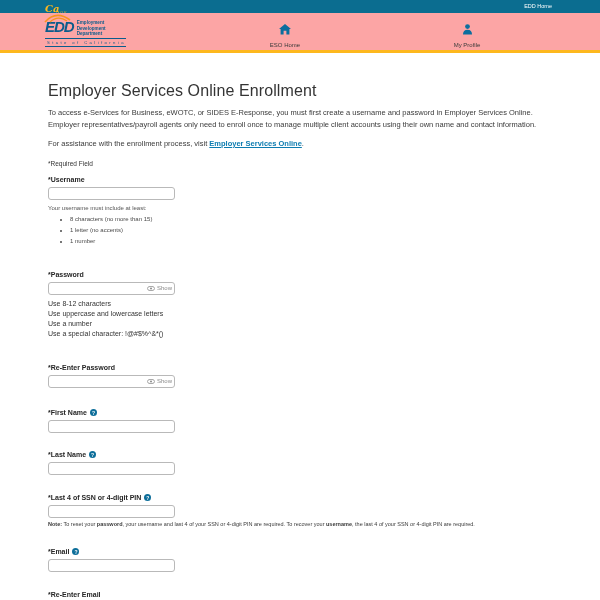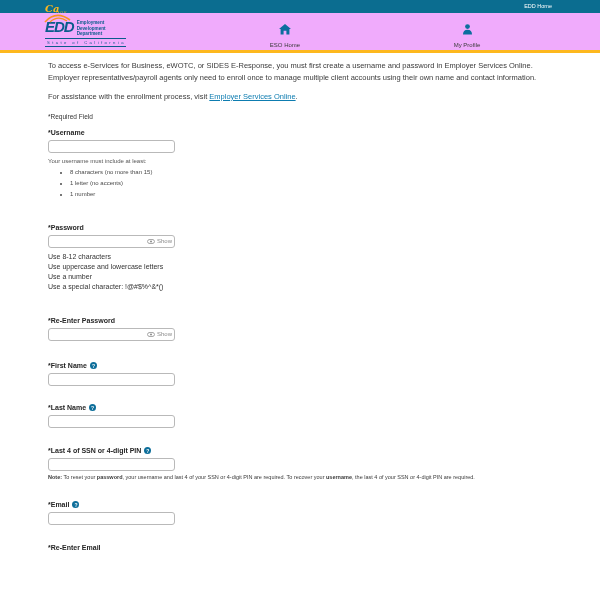--- a/index.html
+++ b/index.html
@@ -7,21 +7,21 @@
     font-family:"Liberation Sans", sans-serif; color:#333; }
 
   
   .topbar { position:relative; height:13px; background:#0b6d90; }
   .ca-logo { position:absolute; left:45px; top:0; height:13px; color:#fdb81e; line-height:13px; }
   .ca-script { font-family:"DejaVu Serif", serif; font-style:italic; font-weight:bold; font-size:10px; }
   .ca-gov { font-size:3.5px; letter-spacing:1px; vertical-align:-2px; margin-left:-3px; }
   .topbar-link { position:absolute; right:48px; top:0; line-height:13px; color:#ffffff; font-size:5.5px; cursor:pointer; }
 
   
-  .header { position:relative; height:37px; background:#f0abfc;padding-left:37px; }
+  .header { position:relative; height:37px; background:#fca5a5;padding-left:37px; }
   .edd-logo { position:absolute; left:45px; top:3px; cursor:pointer; }
   .edd-arcs { position:absolute; left:-2px; top:-2px; }
   .edd-row { display:flex; align-items:flex-start; padding-top:4px; }
   .edd-acronym { font-size:15px; line-height:14px; font-weight:bold; font-style:italic; color:#0a5c8c; letter-spacing:-1px; }
   .edd-dept { margin-left:3px; }
   .edd-dept div { font-size:4.6px; font-weight:bold; color:#0a5c8c; line-height:5.6px; }
   .edd-tagline { margin-top:1px; border-top:1px solid #0a5c8c; border-bottom:1px solid #0a5c8c;
     font-size:4.2px; letter-spacing:2.4px; color:#0a5c8c; padding:1px 0 1px 2px; text-align:center; }
 
   .nav-item { position:absolute; top:8px; width:72px; text-align:center; cursor:pointer; }
@@ -31,21 +31,21 @@
   .nav-icon { display:inline-block; height:12px; }
 
   
   .gold-rule { height:3px; background:#fdb81e; }
 
   
   .content { padding:0 48px; }
   h1.page-title { margin-top:29px; font-size:16px; font-weight:500; color:#343434; letter-spacing:.1px; }
   .intro { margin-top:7px; font-size:7.5px; line-height:1.6; color:#3b3b3b; }
   .assist { margin-top:8px; font-size:7.5px; color:#3b3b3b; }
-  .link { color:#0d7cb0; text-decoration:underline; cursor:pointer; }
+  .link { color:#0d7cb0; text-decoration:underline; cursor:pointer;font-weight:bold; }
   .required-note { margin-top:12px; font-size:6.5px; color:#333; }
 
   .field { margin-top:20px; }
   .field-label { display:flex; align-items:center; gap:3px; font-size:7px; font-weight:bold; color:#262626; }
   .text-input { display:block; margin-top:4px; width:127px; height:13px; border:1px solid #b9b9b9;
     border-radius:3px; font-size:7px; padding:0 3px; background:#fff; }
 
   .input-wrap { position:relative; width:127px; margin-top:4px; }
   .input-wrap .text-input { margin-top:0; width:127px; padding-right:30px; }
   .show-btn { position:absolute; right:3px; top:3px; display:flex; align-items:center; gap:2px;
@@ -120,20 +120,21 @@
       </svg>
     </span>
     <span class="nav-label">My Profile</span>
   </div>
 </div>
 
 <div class="gold-rule"></div>
 
 <div class="content">
 
+  <h1 class="page-title">Employer Services Online Enrollment</h1>
 
   <p class="intro">To access e-Services for Business, eWOTC, or SIDES E-Response, you must first create a username and password in Employer Services Online. Employer representatives/payroll agents only need to enroll once to manage multiple client accounts using their own name and contact information.</p>
 
   <p class="assist"><span>For assistance with the enrollment process, visit </span><a class="link">Employer Services Online</a><span>.</span></p>
 
   <p class="required-note">*Required Field</p>
 
   <div class="field f-username">
     <label class="field-label">*Username</label>
     <input class="text-input" type="text" value="" style="">

